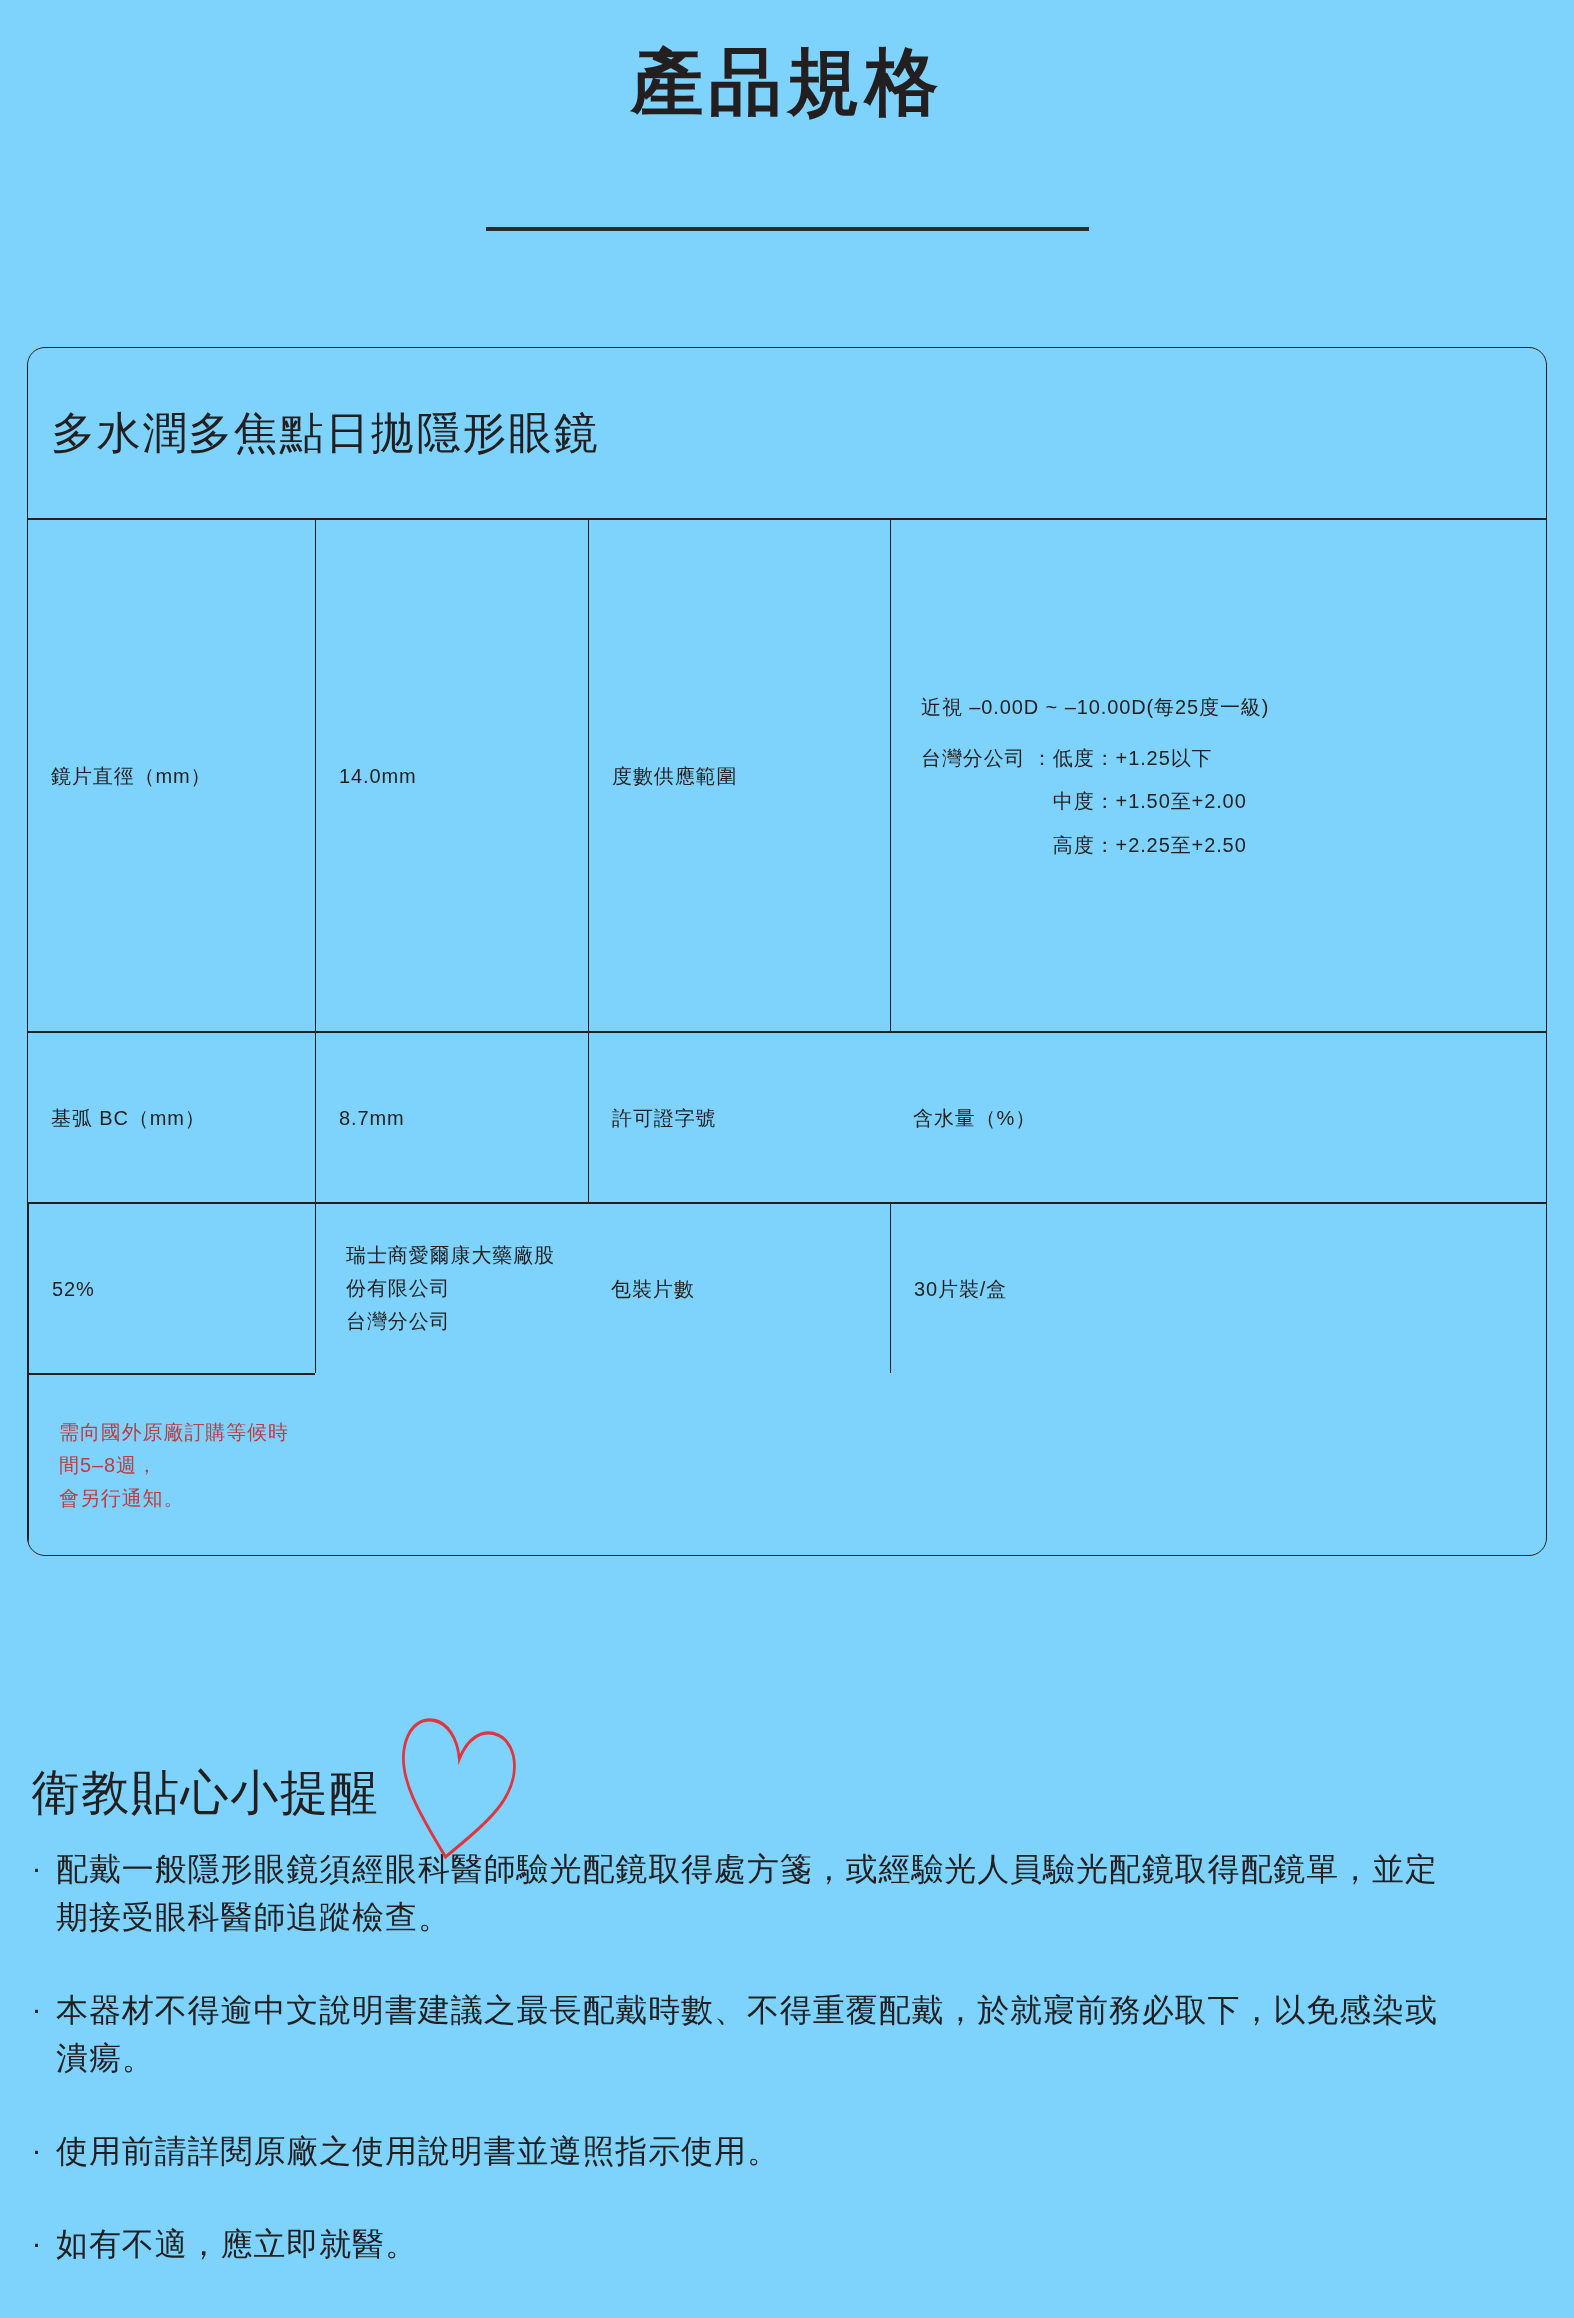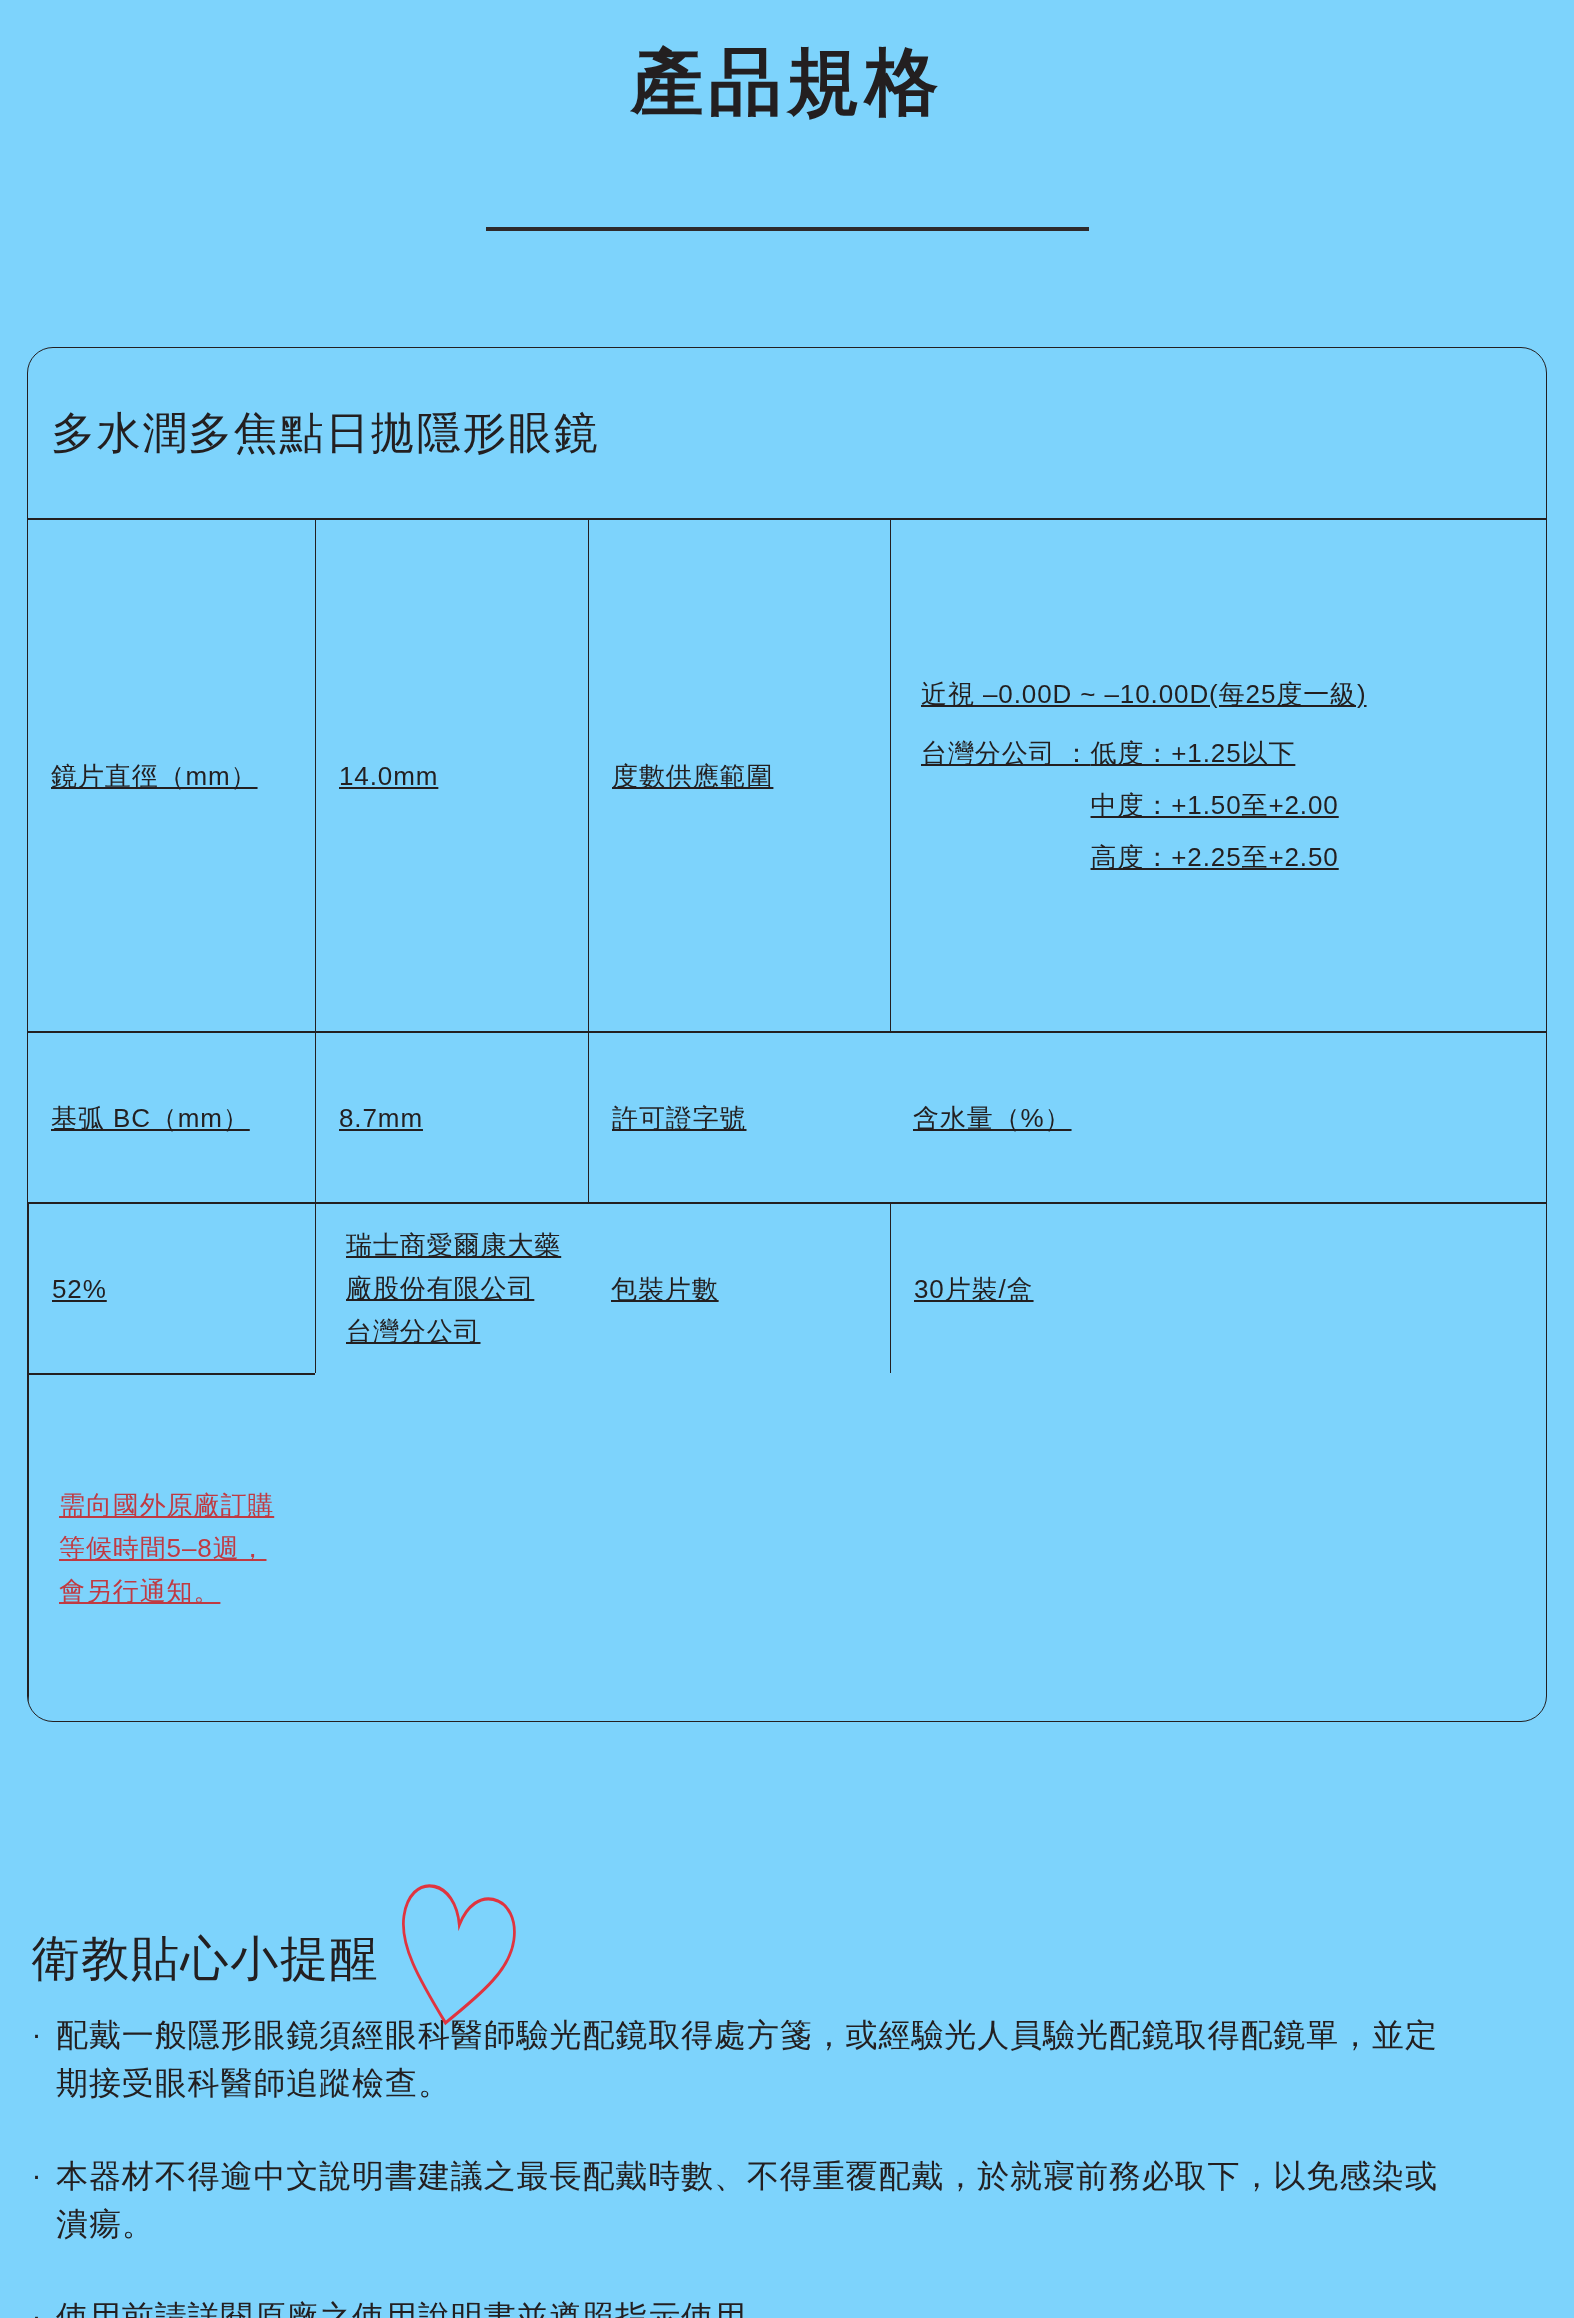--- a/index.html
+++ b/index.html
@@ -34,48 +34,47 @@
     width: 603px;
     height: 4.4px;
     background: #2e2a2b;
     margin: 103px auto 0 auto;
   }
 
   
   .spec-table {
     box-sizing: border-box;
     width: 1520px;
-    height: 1375px;
+    height: 1209px;
     margin: 116px auto 0 auto;
     border: 1.7px solid #231f20;
-    border-radius: 26px;
+    border-radius: 18px;
     overflow: hidden;
     display: grid;
     grid-template-columns: 287px 273px 302px 1fr;
     grid-template-rows: 170px 513px 171px 171px 1fr;
   }
   .th {
     grid-column: 1 / -1;
     display: flex;
     align-items: center;
     padding-left: 23px;
     font-size: 44px;
     font-weight: 400;
     letter-spacing: 1.7px;
   }
   .c {
     box-sizing: border-box;
     display: flex;
     align-items: center;
     padding-left: 23px;
     padding-right: 12.2px;
-    font-size: 26px;
+    font-size: 20px;
     letter-spacing: 0.9px;
     line-height: 1.4;
-    text-decoration: underline;
   }
   .bl { border-left: 1.7px solid #231f20; }
   .bt { border-top: 2.6px solid #231f20; }
   .c.wide { padding-left: 30px; padding-right: 23px; }
   .red { color: #c03a42; }
   .multiline { white-space: pre-line; line-height: 1.65; }
 
   
   .power-cell {
     flex-direction: column;

